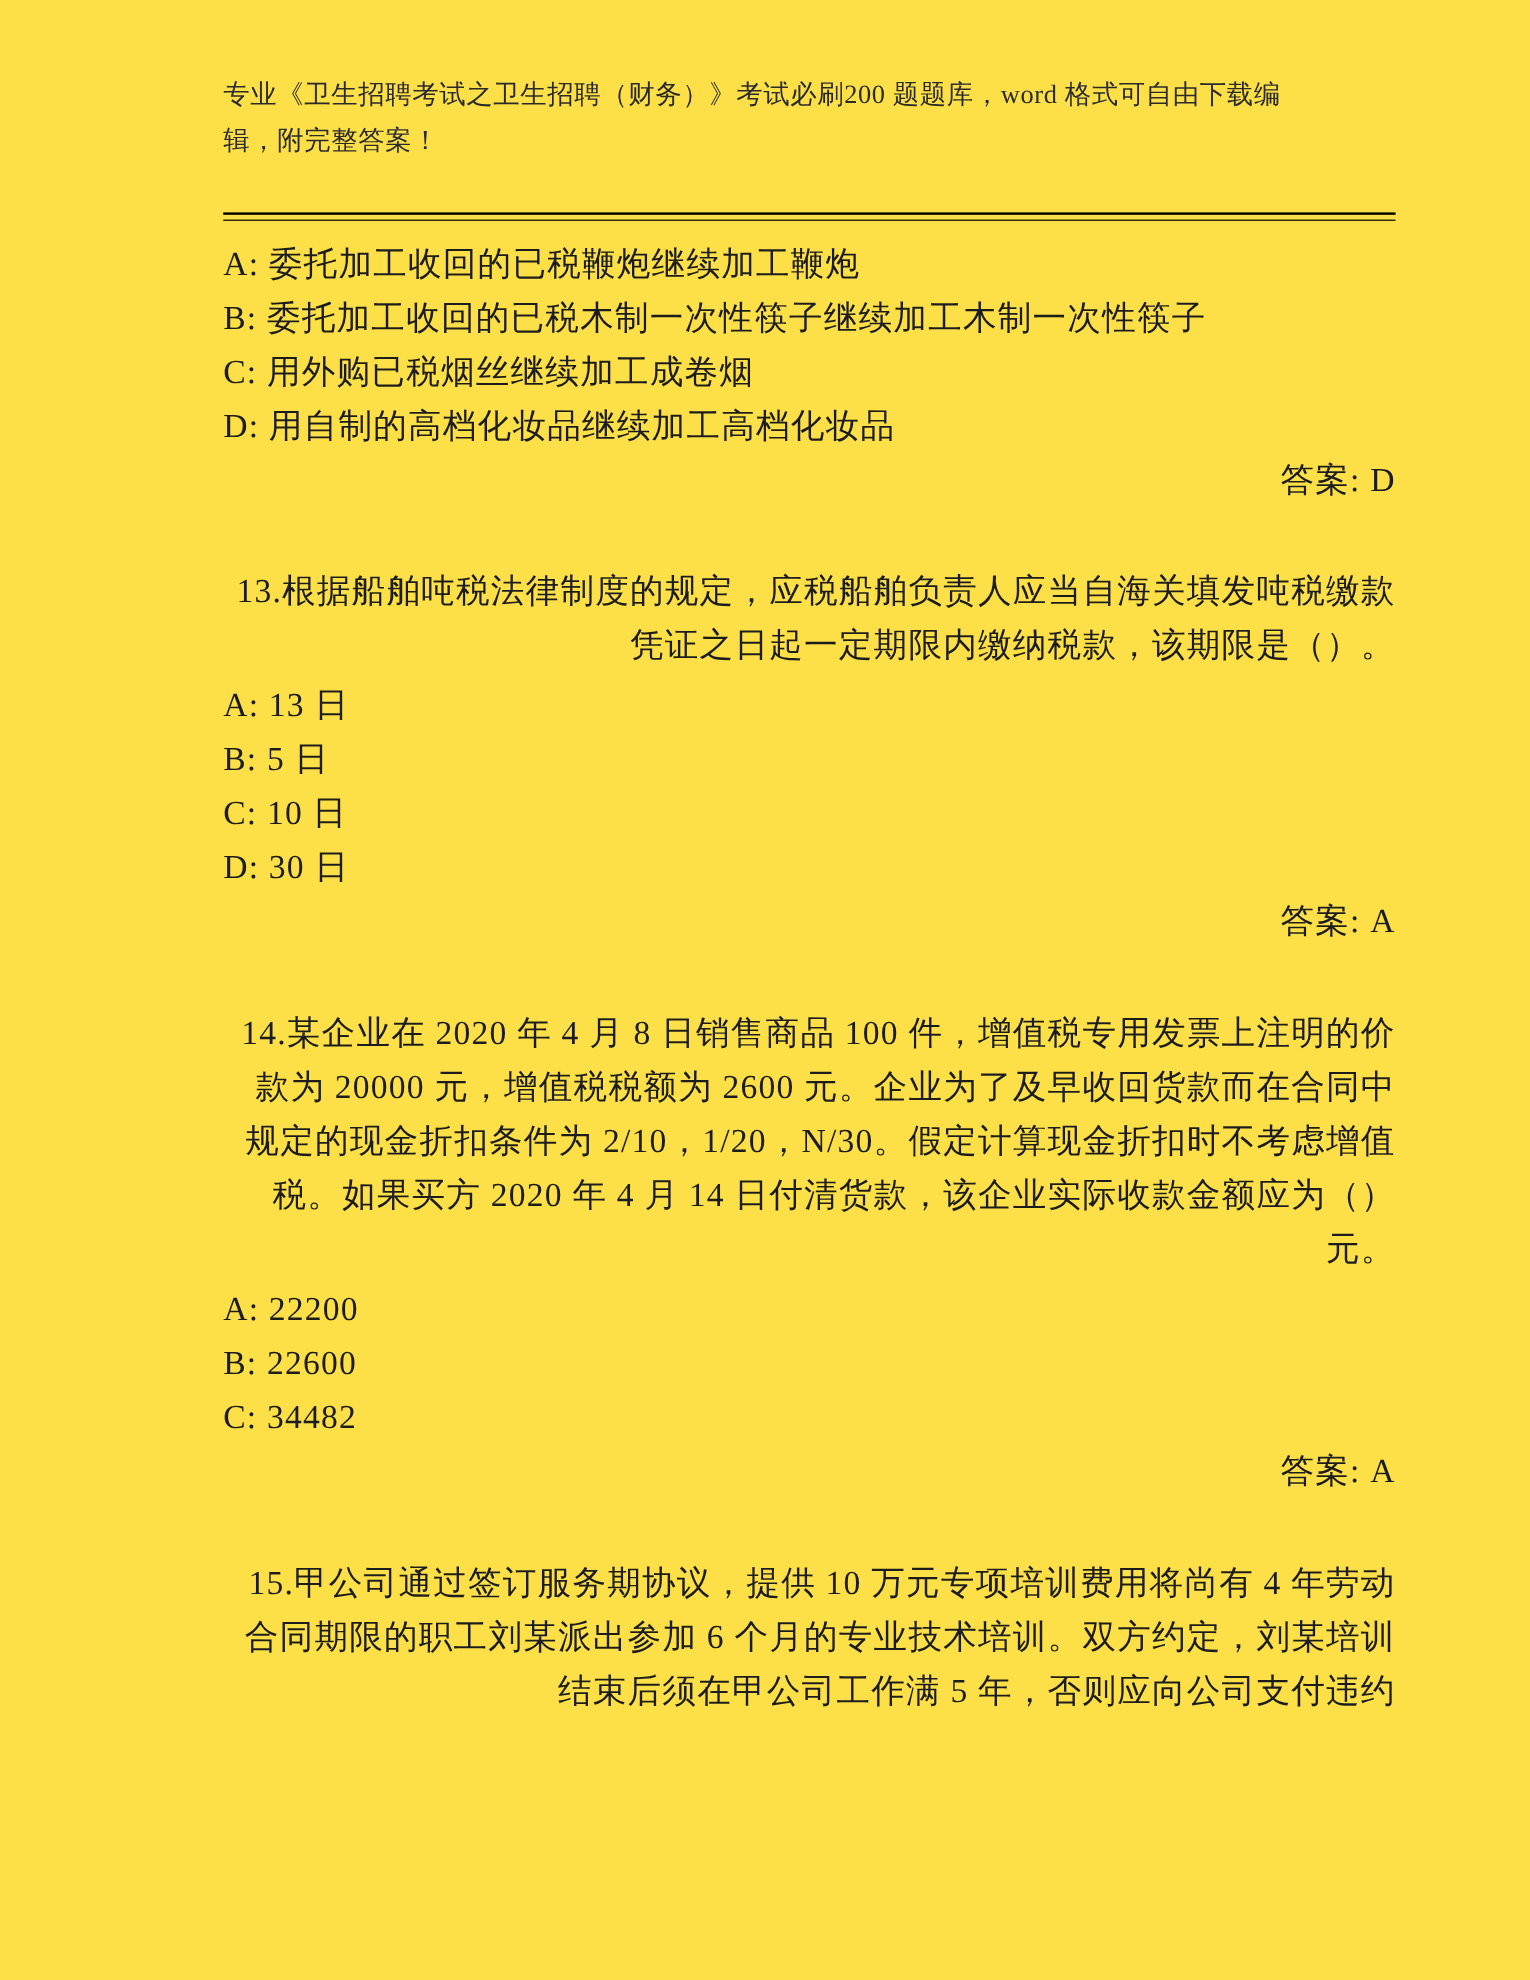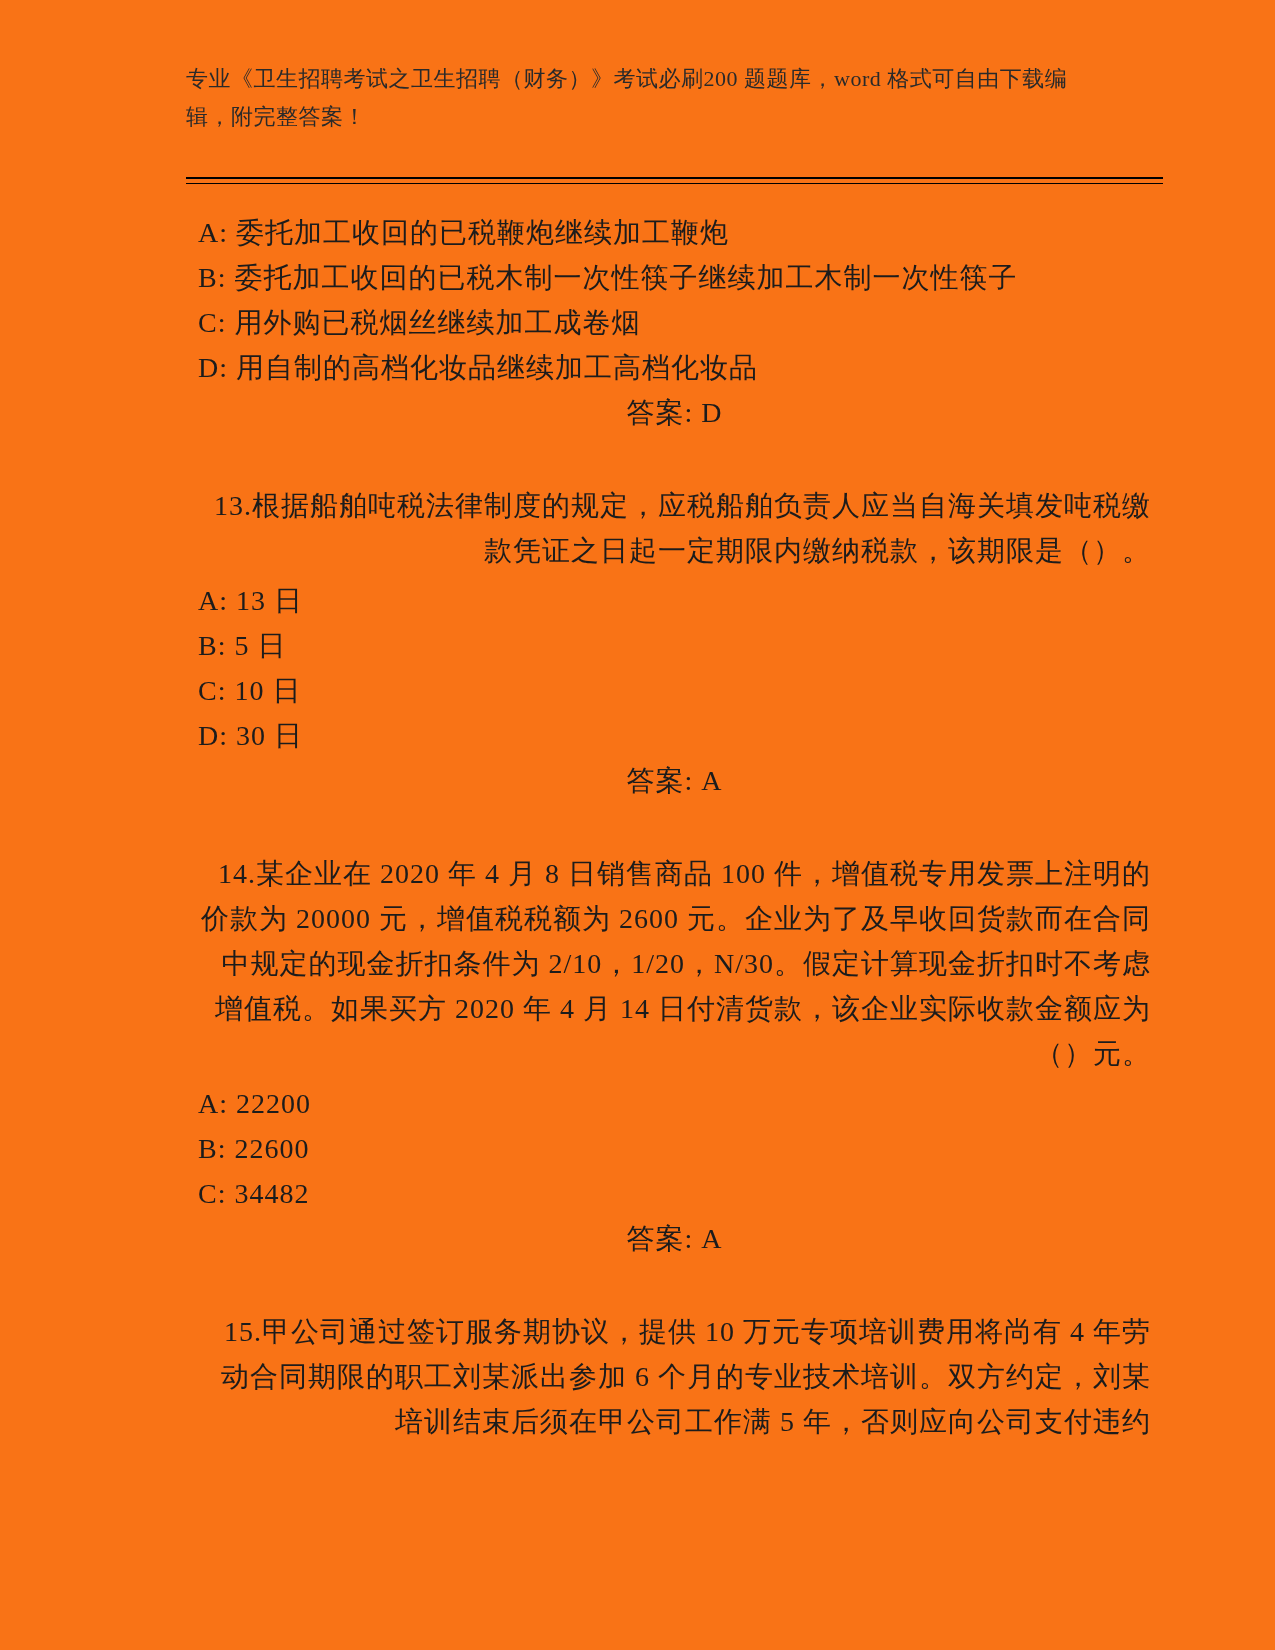--- a/index.html
+++ b/index.html
@@ -10,21 +10,21 @@
   body {
     width: 1275px;
     height: 1650px;
     position: relative;
     overflow: hidden;
     font-family: "Liberation Serif", "DejaVu Serif", serif;
   }
   .page {
     position: absolute;
     inset: 0;
-    background: #f97316;
+    background: #fde047;
   }
   .doc-header {
     position: absolute;
     left: 186px;
     top: 60px;
     width: 920px;
     font-size: 22px;
     line-height: 38px;
     letter-spacing: 0.5px;
     color: #2a2a2a;
@@ -43,26 +43,26 @@
   .content {
     position: absolute;
     left: 186px;
     top: 198px;
     width: 977px;
     font-size: 28px;
     line-height: 45px;
     letter-spacing: 1px;
     color: #1c1c1c;
   }
-  .question-block { margin: 12px; }
+  .question-block { margin: 0; }
   .question-block + .question-block { margin-top: 48px; }
   .content p { margin: 0; padding: 0; }
   .q-text { margin-bottom: 5px !important; text-align: right; }
   .option-line { text-align: left; }
-  .answer-line { text-align: center; }
+  .answer-line { text-align: right; }
 </style>
 </head>
 <body>
 
 <div class="page">
 
   <div class="doc-header">专业《卫生招聘考试之卫生招聘（财务）》考试必刷200 题题库，word 格式可自由下载编辑，附完整答案！</div>
 
   <div class="header-rule"></div>
 

